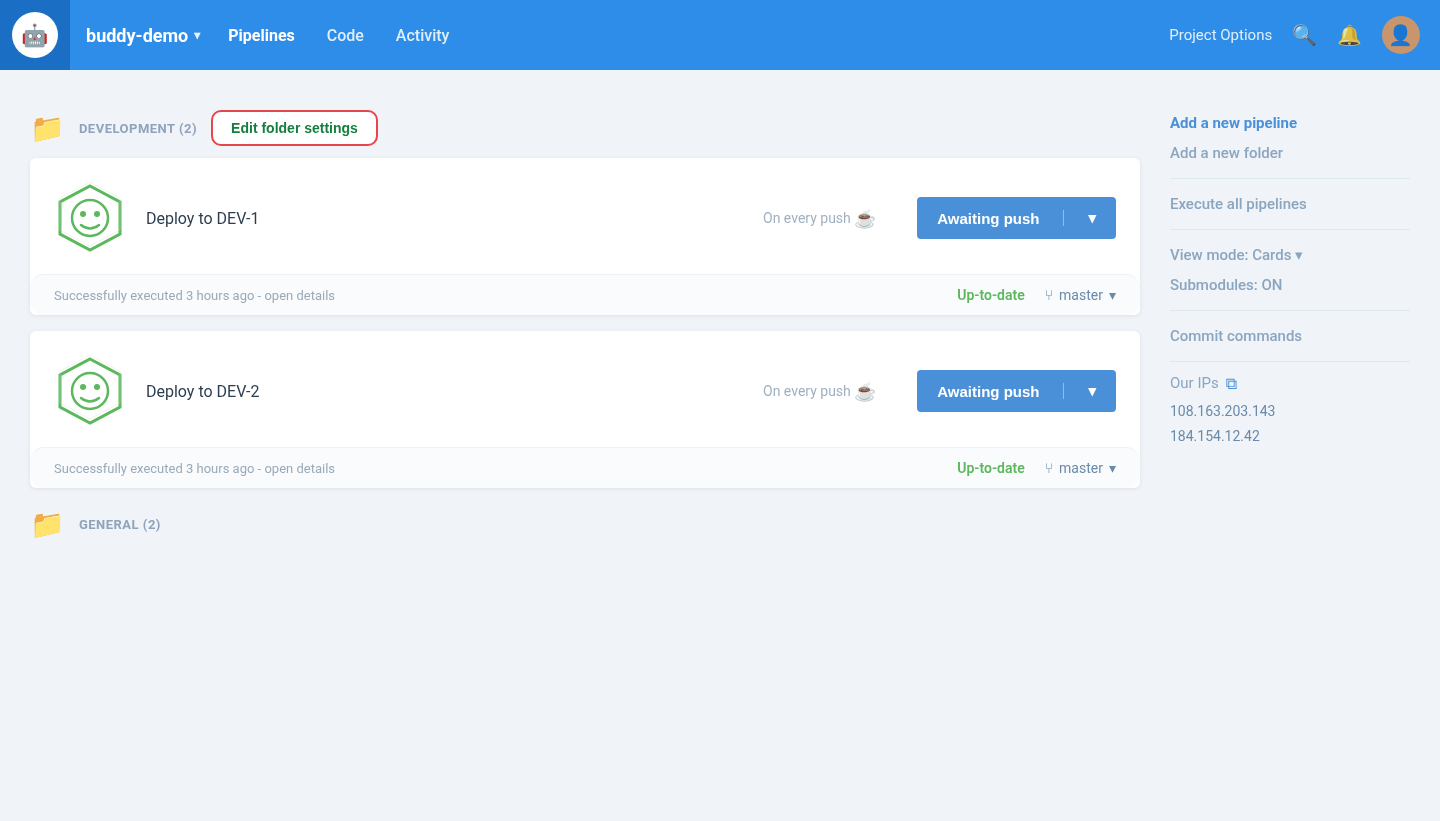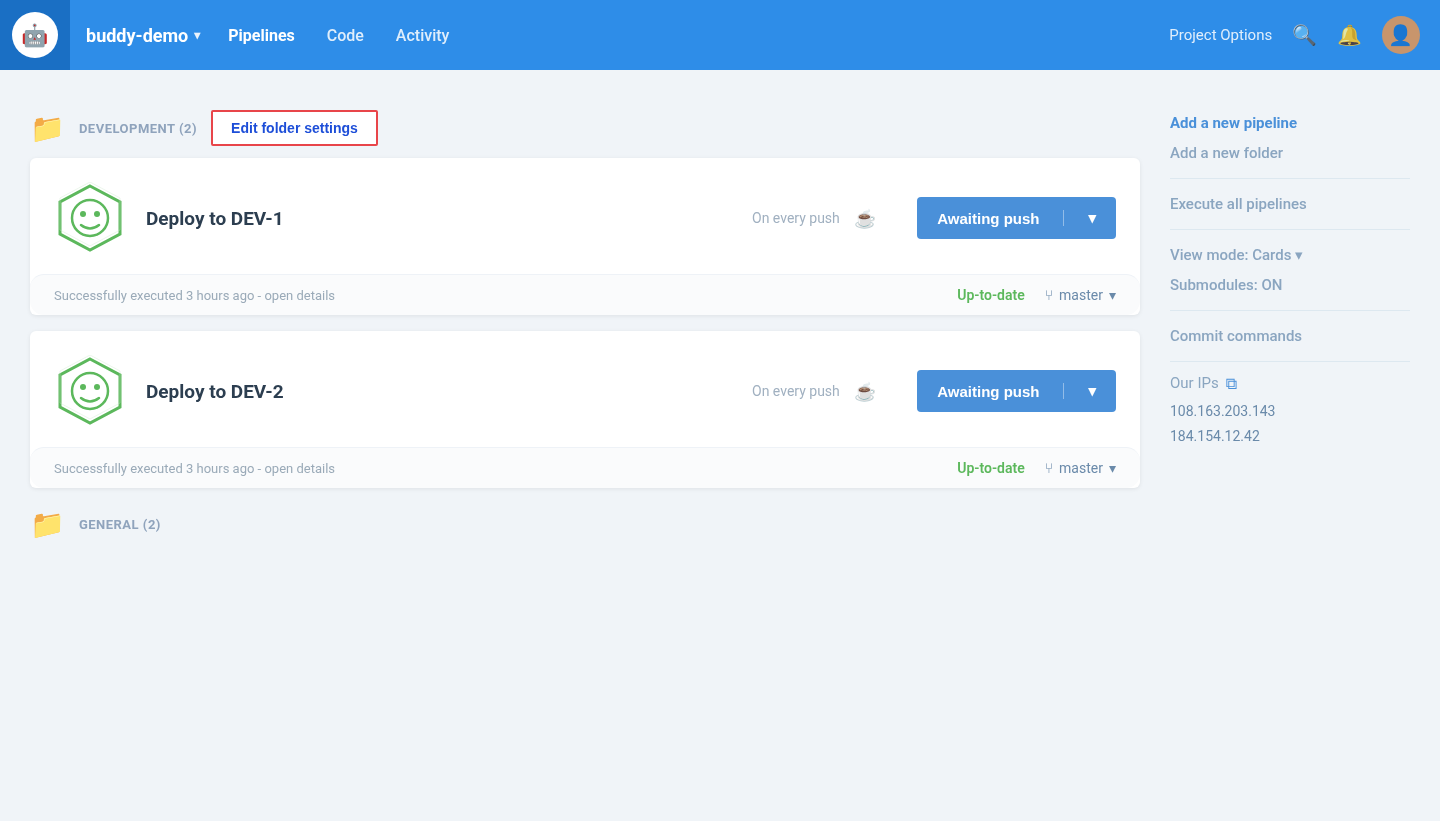--- a/index.html
+++ b/index.html
@@ -115,27 +115,27 @@
       color: #90aac8;
     }
     .folder-title {
       font-size: 13px;
       font-weight: 700;
       color: #8fa3bc;
       letter-spacing: 0.5px;
     }
     .edit-folder-btn {
       border: 2px solid #e8454a;
-      color: #1d4ed8;
+      color: #15803d;
       background: white;
       padding: 8px 18px;
       font-size: 14px;
       font-weight: 600;
       cursor: pointer;
-      border-radius: 2px;
+      border-radius: 10px;
     }
 
     
     .pipeline-card {
       background: white;
       border-radius: 6px;
       margin-bottom: 16px;
       box-shadow: 0 1px 4px rgba(0,0,0,0.08);
       overflow: hidden;
     }
@@ -149,28 +149,28 @@
       width: 72px;
       height: 72px;
       flex-shrink: 0;
       position: relative;
     }
     .hex-svg { width: 72px; height: 72px; }
     .pipeline-info {
       flex: 1;
     }
     .pipeline-name {
-      font-size: 19px;
-      font-weight: 700;
+      font-size: 16px;
+      font-weight: 400;
       color: #2c3e50;
     }
     .pipeline-trigger-area {
       display: flex;
       align-items: center;
-      gap: 15px;
+      gap: 4px;
       color: #a0b0c0;
       font-size: 14px;
       margin-right: 20px;
     }
     .trigger-icon { font-size: 18px; }
     .awaiting-btn {
       background: #4a90d9;
       color: white;
       border: none;
       padding: 12px 20px;

